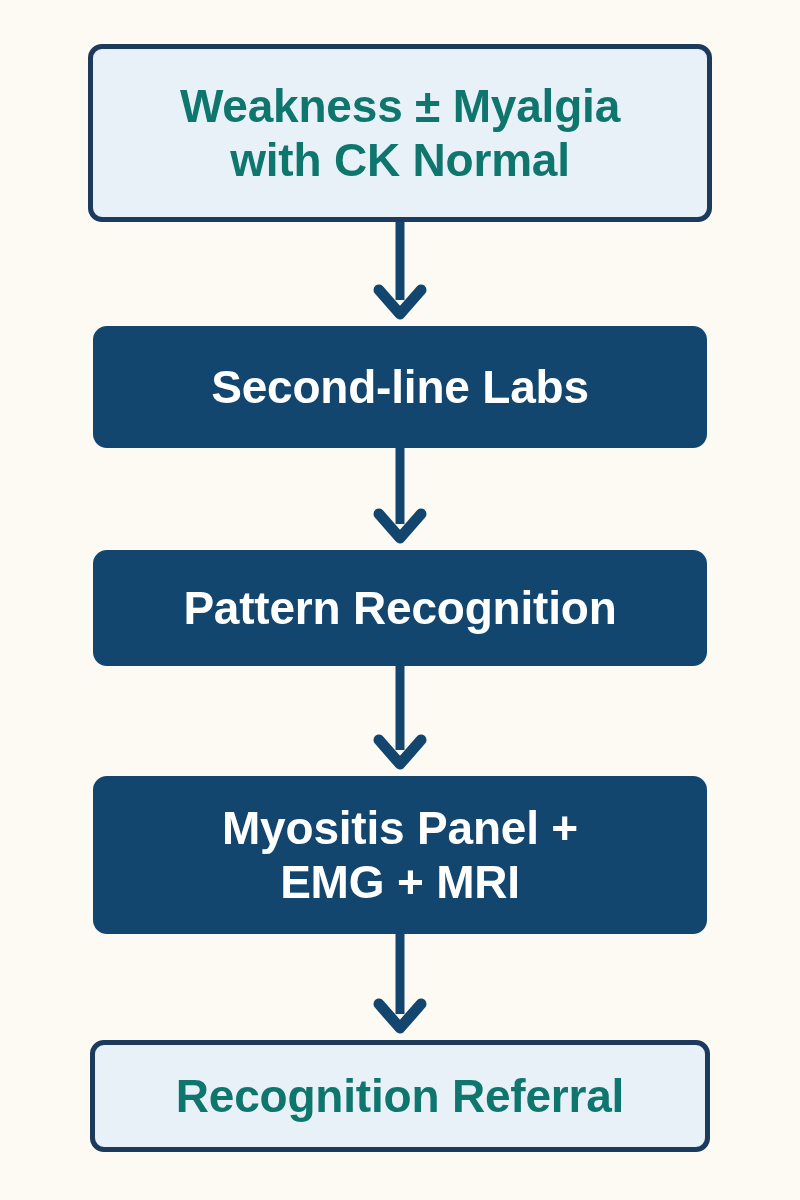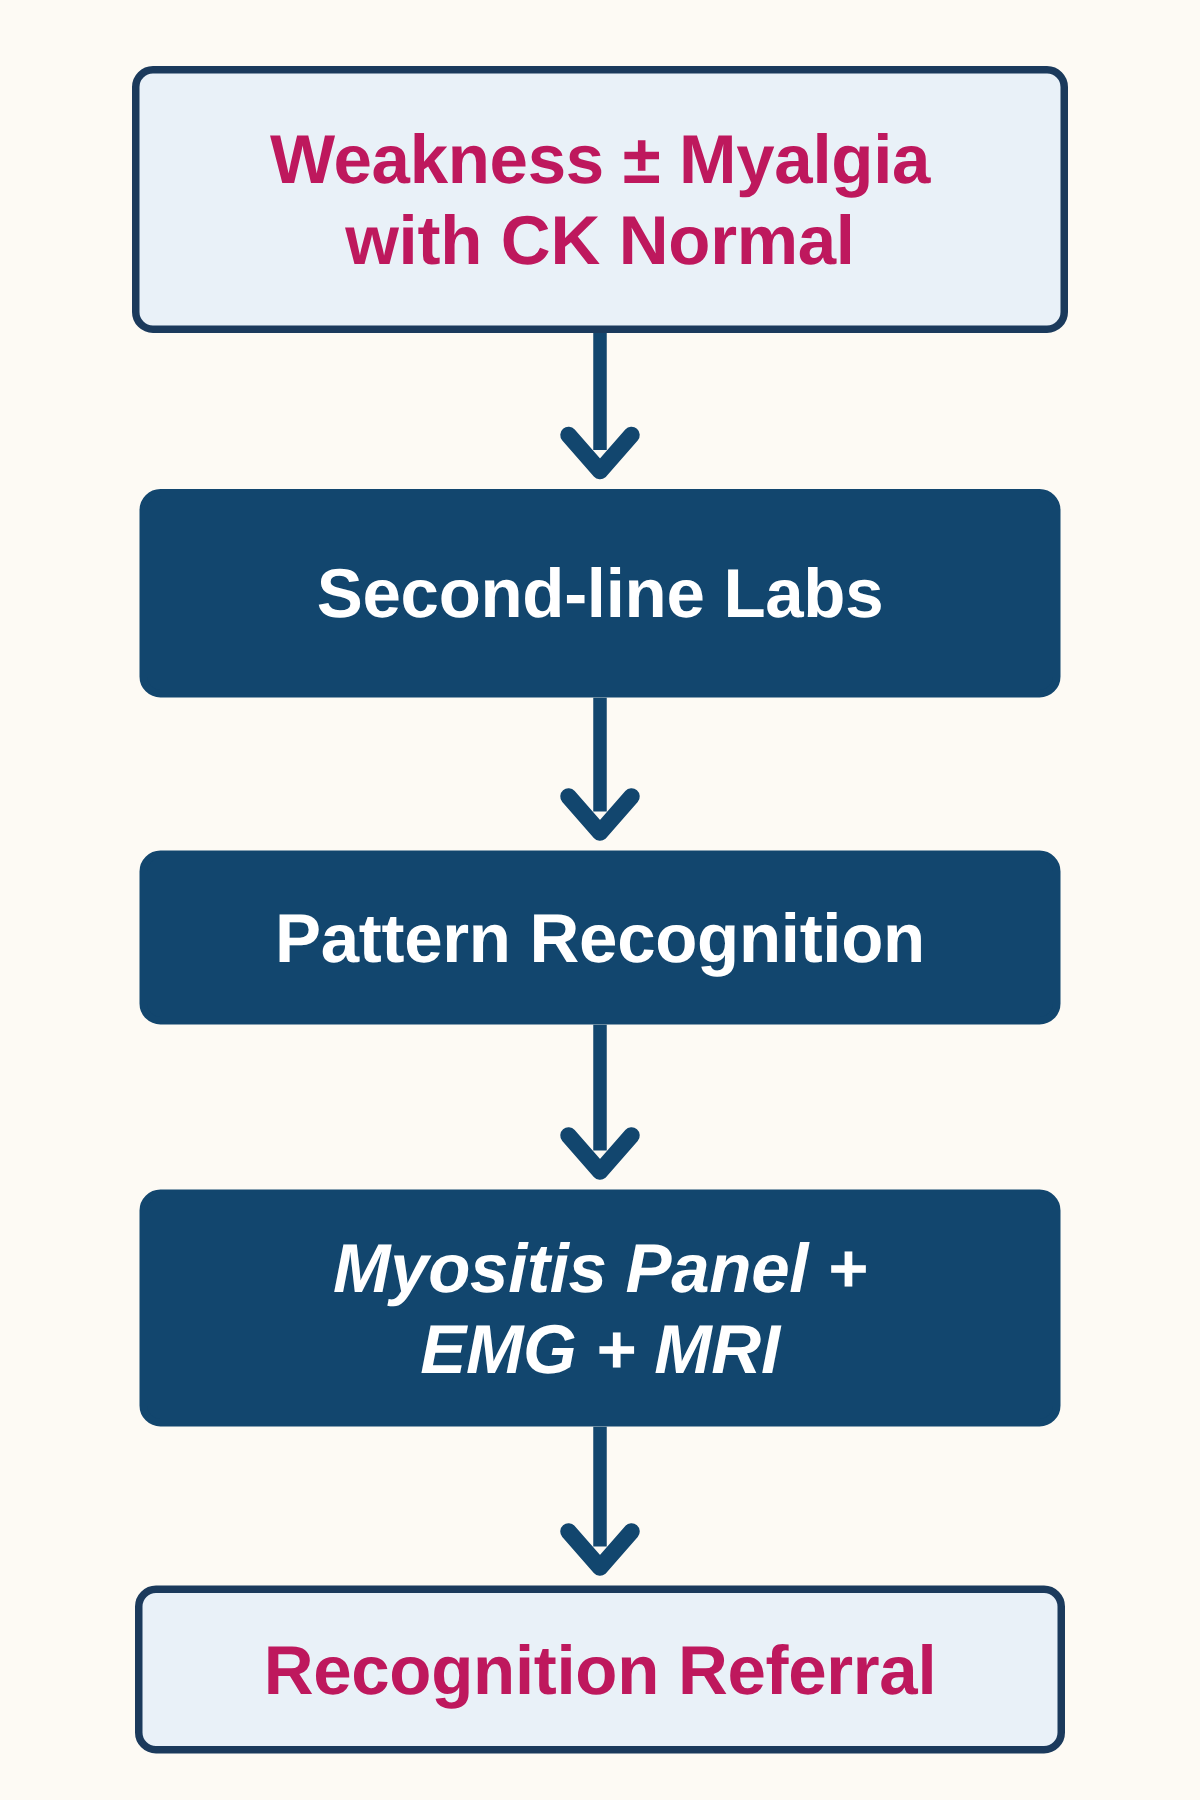--- a/index.html
+++ b/index.html
@@ -31,44 +31,44 @@
     justify-content: center;
     text-align: center;
     border-radius: 14px;
     letter-spacing: -0.2px;
   }
 
   
   .node.light {
     background: #e9f1f8;
     border: 5px solid #1b3a5c;
-    color: #be185d;
+    color: #0f766e;
     font-weight: bold;
   }
 
   
   .node.filled {
     background: #12466e;
     border: 5px solid #12466e;
     color: #ffffff;
     font-weight: bold;
   }
 
   .node-label {
     display: block;
     line-height: 1.18;
     white-space: pre-line;
     padding: 0 14px;
   }
 
   
   #node-0 { width: 624px; height: 178px; font-size: 46px; }
-  #node-1 { width: 614px; height: 139px; font-size: 46px; text-align: right; }
+  #node-1 { width: 614px; height: 122px; font-size: 46px; text-align: right; }
   #node-2 { width: 614px; height: 116px; font-size: 46px; justify-content: center; }
-  #node-3 { width: 614px; height: 158px; font-size: 46px; font-style: italic; }
+  #node-3 { width: 614px; height: 158px; font-size: 46px; }
   #node-4 { width: 620px; height: 112px; font-size: 46px; }
 
   
   .connector {
     display: flex;
     align-items: center;
     justify-content: center;
     flex-direction: column;
   }
   .connector svg { display: block; }

